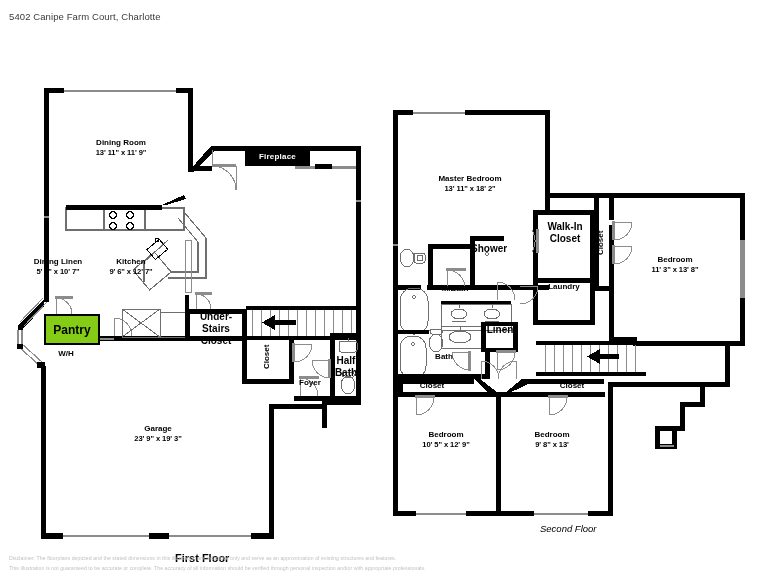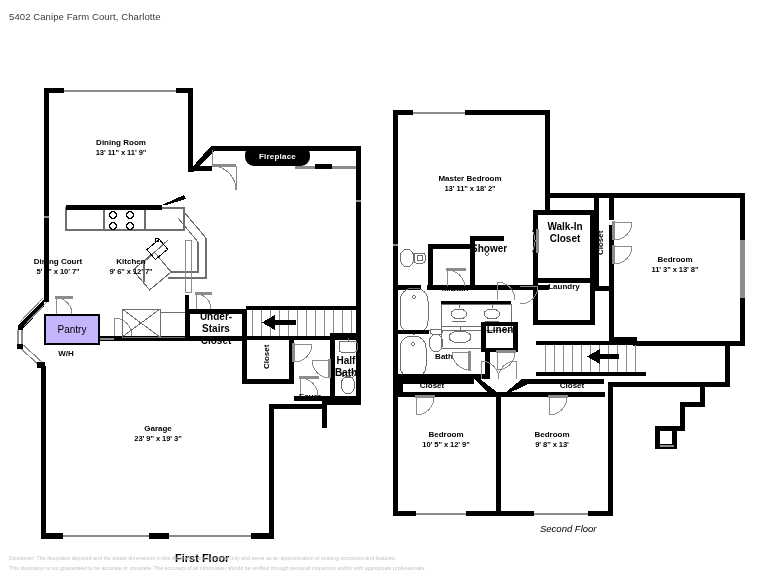--- a/index.html
+++ b/index.html
@@ -34,32 +34,31 @@
   }
   .lbl .dim{font-weight:bold;font-size:7.6px;display:block;letter-spacing:-.1px;}
   .lbl.sm{font-size:10px;}
   .lbl.vert{
     transform-origin:center center;
     transform:rotate(-90deg);
   }
   .boxlbl{
     position:absolute;
     border:2.2px solid #000;
-    background:#c4b5fd;
-    font-size:10px;font-weight:normal;
+    background:#84cc16;
+    font-size:12px;font-weight:bold;
     display:flex;align-items:center;justify-content:center;
     line-height:1;
   }
   .fireplace{
     position:absolute;
     background:#000;color:#fff;
     font-size:8px;font-weight:bold;
     display:flex;align-items:center;justify-content:center;
     letter-spacing:.2px;
-    border-radius:9px;
   }
   .floorname{
     position:absolute;
     font-size:11px;font-weight:bold;
     white-space:nowrap;
   }
   .floorname.reg{font-weight:normal;font-size:9.5px;}
 
   
   .disclaimer{
@@ -467,21 +466,21 @@
     </g>
   </svg>
 
   <div class="lbl" style="left:61px;top:138px;width:120px;">
     <span>Dining Room</span>
     <span class="dim">13' 11" x 11' 9"</span>
   </div>
 
 
   <div class="lbl" style="left:3px;top:257px;width:110px;">
-    <span>Dining Court</span>
+    <span>Dining Linen</span>
     <span class="dim">5' 2" x 10' 7"</span>
   </div>
 
   <div class="lbl" style="left:85px;top:257px;width:92px;">
     <span>Kitchen</span>
     <span class="dim">9' 6" x 12' 7"</span>
   </div>
 
   <div class="lbl" style="left:100px;top:424px;width:116px;">
     <span>Garage</span>
@@ -495,21 +494,21 @@
   <div class="lbl" style="left:48px;top:349px;width:36px;">W/H</div>
 
   <div class="lbl sm" style="left:186px;top:311px;width:60px;line-height:1.18;">
     <span>Under-</span><br>
     <span>Stairs</span><br>
     <span>Closet</span>
   </div>
 
   <div class="lbl vert" style="left:244px;top:352px;width:46px;">Closet</div>
 
-  <div class="lbl" style="left:290px;top:392px;width:40px;">Foyer</div>
+  <div class="lbl" style="left:290px;top:378px;width:40px;">Foyer</div>
 
   <div class="lbl sm" style="left:332px;top:355px;width:28px;line-height:1.15;">
     <span>Half</span><br>
     <span>Bath</span>
   </div>
 
   <div class="floorname" style="left:175px;top:552px;">First Floor</div>
 
   <div class="lbl" style="left:400px;top:174px;width:140px;">
     <span>Master Bedroom</span>

